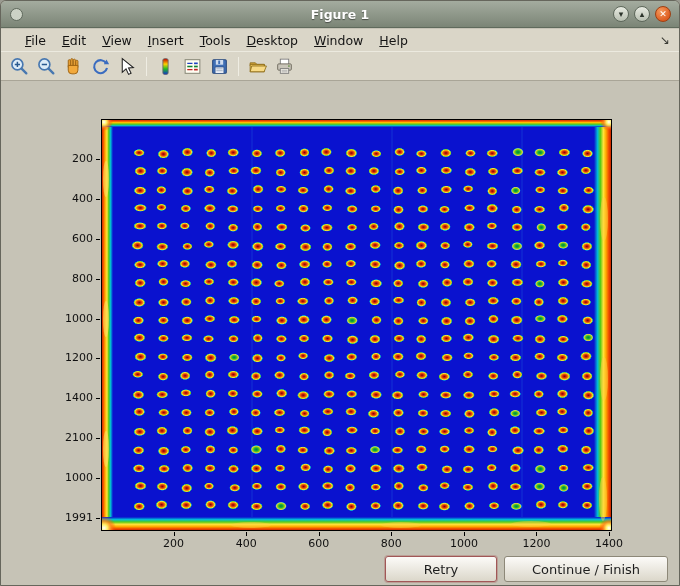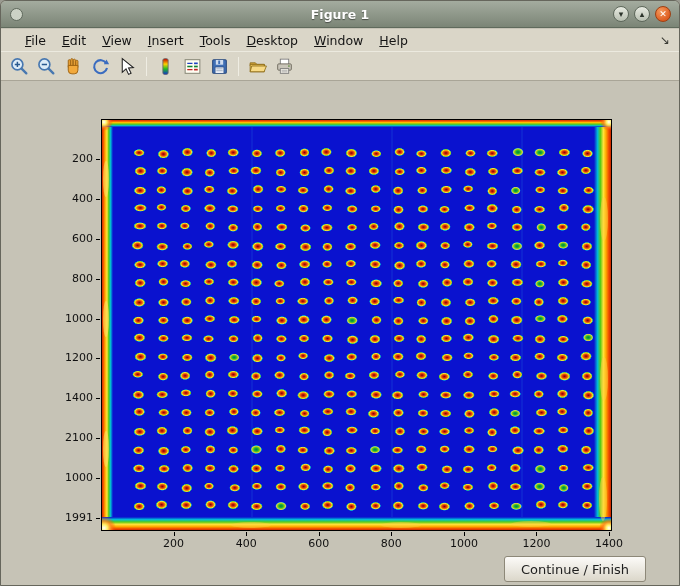--- a/index.html
+++ b/index.html
@@ -49,21 +49,21 @@
   .ytick{position:absolute;width:46px;text-align:right;font-size:11px;color:#101010;}
   .tkx{position:absolute;width:1px;height:4px;background:#000;}
   .tky{position:absolute;width:4px;height:1px;background:#000;}
 
   
   .btn{position:absolute;height:26px;font-size:13px;color:#1e1e1e;
        background:linear-gradient(#fcfbf8,#dbd7ca);border:1px solid #8d8878;
        border-radius:3px;font-family:inherit;}
   .btn.retry{left:384px;top:555px;width:112px;border-color:#a15757;
              box-shadow:0 0 0 1px rgba(168,92,92,.35);}
-  .btn.cont{left:503px;top:555px;width:142px;}
+  .btn.cont{left:503px;top:555px;width:164px;}
 </style>
 </head>
 <body>
 
 <div class="window">
 
   <div class="titlebar">
     <span class="winmenu"></span>
     <div class="title">Figure 1</div>
     <div class="winctls">
@@ -663,20 +663,21 @@
         <ellipse cx="300" cy="406" rx="20" ry="3" fill="#ffd040" opacity="0.45"></ellipse>
         <ellipse cx="430" cy="405" rx="20" ry="3" fill="#ffd040" opacity="0.45"></ellipse>
         <circle cx="3" cy="3" r="9" fill="url(#gCorner)"></circle>
         <circle cx="3" cy="409" r="12" fill="url(#gCorner)"></circle>
         <circle cx="508" cy="409" r="10" fill="url(#gCorner)"></circle>
         <circle cx="508" cy="3" r="9" fill="url(#gCorner)"></circle>
         <rect x="0.5" y="0.5" width="510" height="411" fill="none" stroke="#000" stroke-width="1"></rect>
       </svg>
   </div>
 
+  <button class="btn retry">Retry</button>
   <button class="btn cont">Continue / Finish</button>
 <div class="xtick" style="left: 150.58px; top: 536px;">200</div>
     <div class="tkx" style="left: 172.58px; top: 531px;"></div>
     <div class="xtick" style="left: 223.16px; top: 536px;">400</div>
     <div class="tkx" style="left: 245.16px; top: 531px;"></div>
     <div class="xtick" style="left: 295.74px; top: 536px;">600</div>
     <div class="tkx" style="left: 317.74px; top: 531px;"></div>
     <div class="xtick" style="left: 368.32px; top: 536px;">800</div>
     <div class="tkx" style="left: 390.32px; top: 531px;"></div>
     <div class="xtick" style="left: 440.9px; top: 536px;">1000</div>

